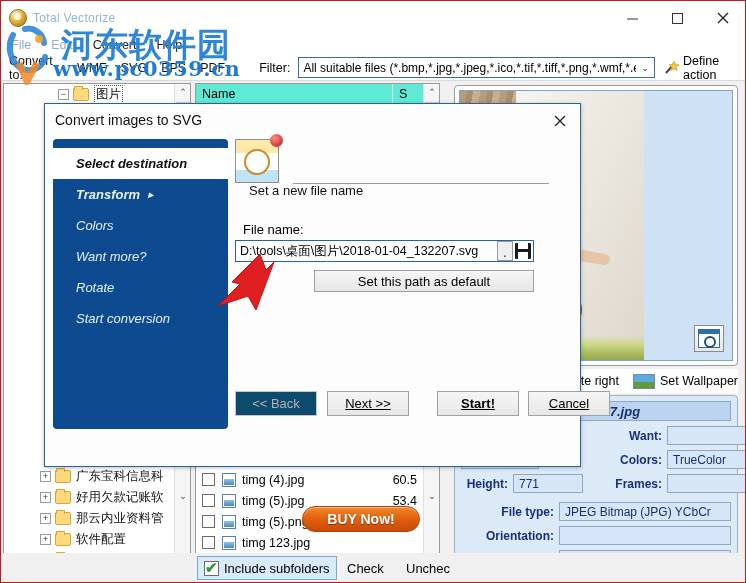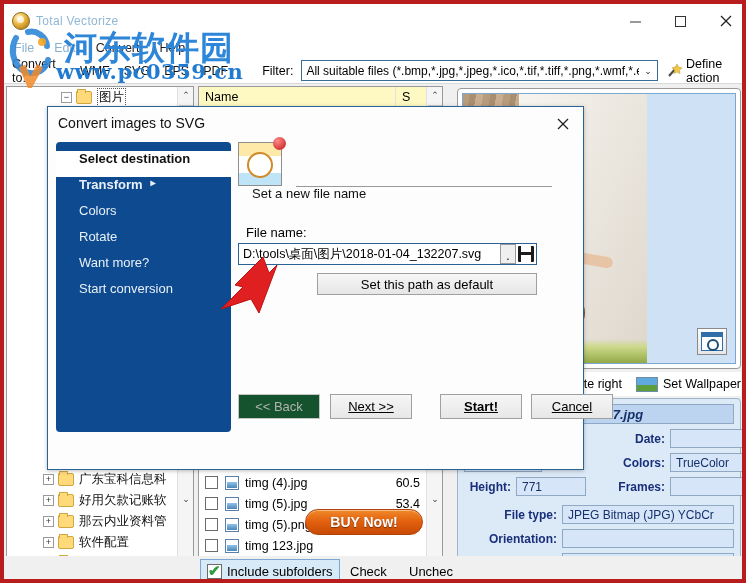--- a/index.html
+++ b/index.html
@@ -9,21 +9,21 @@
     overflow: hidden;
     background: #ffffff;
     font-family: "Liberation Sans", sans-serif;
     font-size: 12px;
     color: #000;
   }
   #app {
     position: relative;
     width: 746px; height: 583px;
     background: #ffffff;
-    border: 4px solid #b91c1c;
+    border: 1px solid #b91c1c;
     overflow: hidden;
   }
 
   
   .titlebar {
     position: absolute; left: 0; top: 0; width: 744px; height: 34px;
     background: #ffffff;
     display: flex; align-items: center;
   }
   .app-icon {
@@ -119,21 +119,21 @@
   }
   .tree-label { font-size: 12.5px; color: #111; }
   .tree-label.dotted { border: 1px dotted #555; padding: 0 1px; }
 
   
   .list-pane {
     position: absolute; left: 194px; top: 2px; width: 245px; height: 495px;
     background: #fff; border: 1px solid #9a9a9a; overflow: hidden;
   }
   .list-header {
-    height: 20px; background: #fef9c3; border-bottom: 1px solid #d7d7d7;
+    height: 20px; background: #5eead4; border-bottom: 1px solid #d7d7d7;
     display: flex; align-items: center; font-size: 12.5px;
   }
   .lh-name { flex: 1; padding-left: 6px; border-right: 1px solid #e2e2e2; height: 20px; line-height: 20px;}
   .lh-size { width: 46px; padding-left: 6px; height: 20px; line-height: 20px;}
   .file-row {
     display: flex; align-items: center; height: 21px; font-size: 12.5px; padding-left: 6px;
   }
   .chk {
     width: 13px; height: 13px; border: 1px solid #6b6b6b; background: #fff;
     margin-right: 7px; flex: none;
@@ -329,22 +329,22 @@
   }
   .dlg-close {
     position: absolute; right: 8px; top: 6px; width: 24px; height: 22px;
     display: flex; align-items: center; justify-content: center; color: #222;
   }
   .dlg-side {
     position: absolute; left: 8px; top: 35px; width: 175px; height: 290px;
     background: #0d4a8f; border-radius: 4px;
   }
   .side-item {
-    height: 26px; display: flex; padding-left: 23px;
-    color: #e8f0f8; font-size: 13px;
+    height: 31px; display: flex; align-items: center; padding-left: 23px;
+    color: #e8f0f8; font-size: 13px; font-style: italic;
   }
   .side-item.active {
     background: #ffffff; color: #111; font-weight: bold; margin-right: 0;
   }
   .side-item.bold { font-weight: bold; }
   .side-arrow { margin-left: 8px; font-size: 10px; }
 
   .dlg-body { position: absolute; left: 190px; top: 35px; right: 8px; bottom: 42px; }
   .newname-row { position: absolute; left: 0; top: 0; display: flex; align-items: flex-start; flex-direction: column; }
   .nn-icon {
@@ -392,21 +392,21 @@
   }
 
   .dlg-buttons {
     position: absolute; left: 0; bottom: 8px; width: 100%; height: 25px;
   }
   .dbtn {
     position: absolute; top: 0; height: 25px;
     border: 1px solid #a0a0a0; background: linear-gradient(180deg,#f6f6f6,#e7e7e7);
     display: flex; align-items: center; justify-content: center; font-size: 13px;
   }
-  .dbtn.disabled { color: #b3b3b3; background: #14532d; border-color: #c6c6c6; }
+  .dbtn.disabled { color: #b3b3b3; background: #0c4a6e; border-color: #c6c6c6; }
   .dbtn.strong { font-weight: bold; }
   .udl { text-decoration: underline; }
 
   
   .red-arrow { position: absolute; left: 215px; top: 245px; z-index: 90; pointer-events: none; }
 
   
   .wm { position: absolute; z-index: 95; pointer-events: none; }
   .wm-logo { left: 2px; top: 22px; }
   .wm-text {
@@ -598,21 +598,21 @@
         <span>Set Wallpaper</span>
       </div>
 
       <div class="props">
         <div class="prop-title">04_132207.jpg</div>
 
         <div class="prow" style="left:6px; top:30px;">
           <span class="pfield" style="width:78px;"></span>
         </div>
         <div class="prow" style="left:140px; top:30px;">
-          <span class="plabel" style="width:72px;">Date:</span>
+          <span class="plabel" style="width:72px;">Want:</span>
           <span class="pfield" style="width:92px;"></span>
         </div>
 
         <div class="prow" style="left:6px; top:54px;">
           <span class="pfield" style="width:78px;"></span>
         </div>
         <div class="prow" style="left:140px; top:54px;">
           <span class="plabel" style="width:72px;">Colors:</span>
           <span class="pfield" style="width:92px;">TrueColor</span>
         </div>
@@ -670,24 +670,24 @@
         <span>Select destination</span>
       </div>
       <div class="side-item bold">
         <span>Transform</span>
         <span class="side-arrow">▸</span>
       </div>
       <div class="side-item">
         <span>Colors</span>
       </div>
       <div class="side-item">
+        <span>Want more?</span>
+      </div>
+      <div class="side-item">
         <span>Rotate</span>
-      </div>
-      <div class="side-item">
-        <span>Want more?</span>
       </div>
       <div class="side-item">
         <span>Start conversion</span>
       </div>
     </div>
 
     <div class="dlg-body">
       <div class="newname-row">
         <span class="nn-icon">
           <span class="face2"></span>

